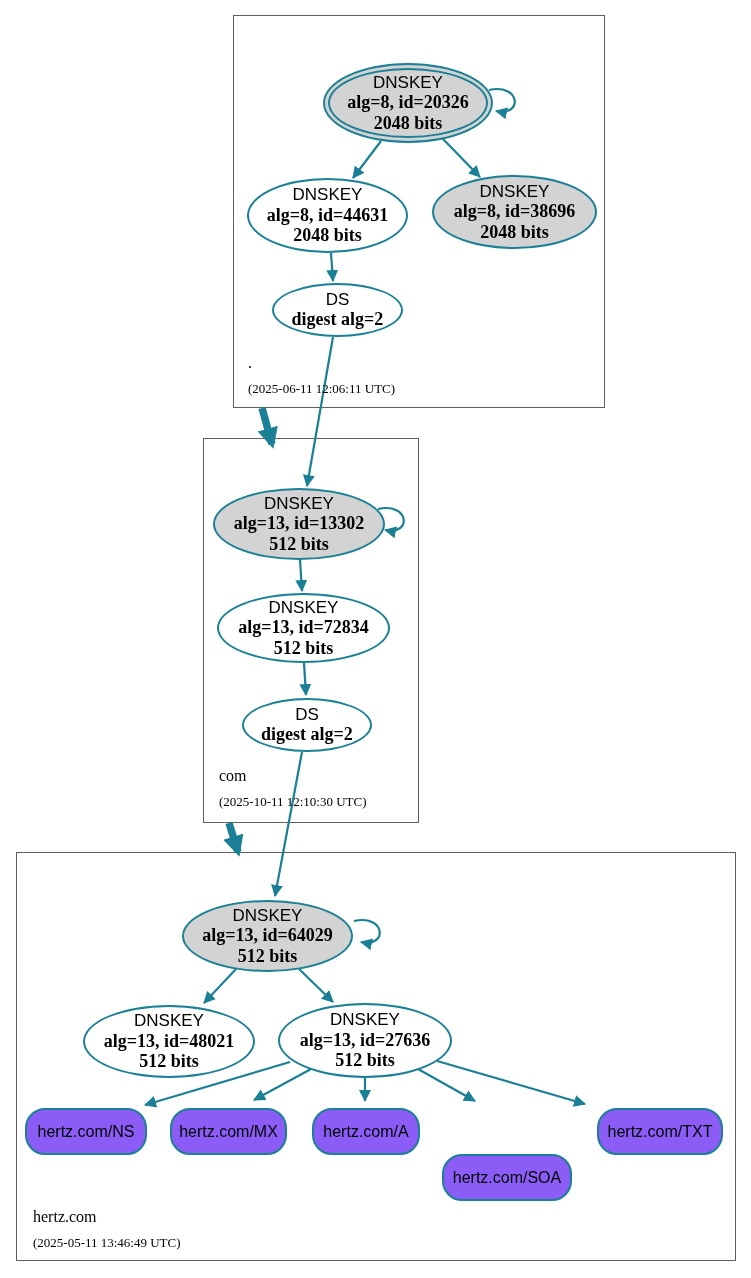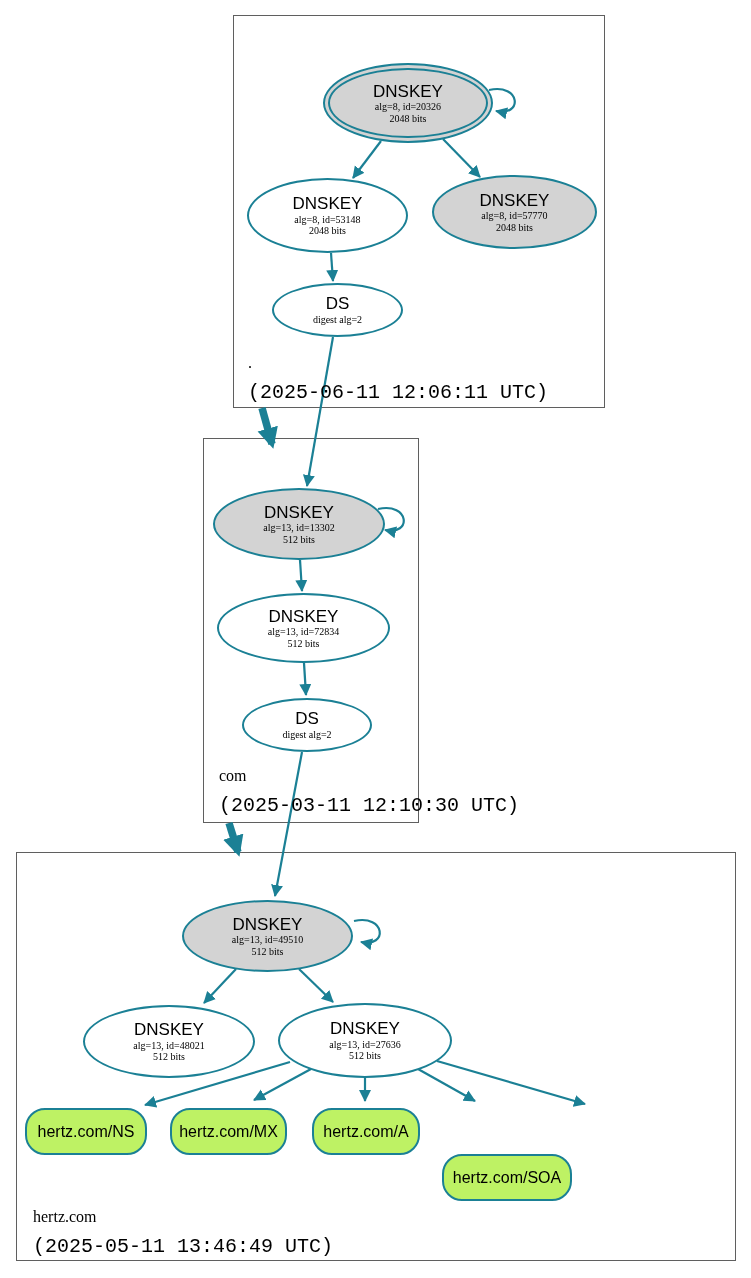--- a/index.html
+++ b/index.html
@@ -24,32 +24,32 @@
     border-radius:50%;background:#fff;display:flex;align-items:center;
     justify-content:center;text-align:center;
   }
   .node.gray{background:var(--node-fill);}
   .inner-ring{
     position:absolute;inset:2.6px;border:2px solid var(--accent);
     border-radius:50%;pointer-events:none;
   }
   .ntxt{position:relative;line-height:1.1;}
   .nt{font-size:17px;line-height:1.15;}
-  .nd{font-family:"Liberation Serif",serif;font-size:10px;line-height:1.15;}
+  .nd{font-family:"Liberation Serif",serif;font-size:18px;line-height:1.15;font-weight:bold;}
   .rrset{
     position:absolute;box-sizing:border-box;border:2.4px solid var(--accent);
-    border-radius:20px;background:#bef264;display:flex;align-items:center;
+    border-radius:20px;background:#8b5cf6;display:flex;align-items:center;
     justify-content:center;font-size:16px;
   }
   .zlabel{
     position:absolute;font-family:"Liberation Serif",serif;font-size:16px;
     white-space:nowrap;
   }
   .zts{
-    position:absolute;font-family:Liberation Mono, monospace;font-size:20px;
+    position:absolute;font-family:Liberation Serif, serif;font-size:13px;
     white-space:nowrap;
   }
 </style>
 </head>
 <body>
 
 <div class="canvas">
 
   <div class="zone" style="left:233px;top:15px;width:372px;height:393px"></div>
   <div class="zone" style="left:203px;top:438px;width:216px;height:385px"></div>
@@ -92,28 +92,28 @@
     <div class="inner-ring"></div>
     <div class="ntxt">
       <div class="nt">DNSKEY</div>
       <div class="nd">alg=8, id=20326</div>
       <div class="nd">2048 bits</div>
     </div>
   </div>
   <div class="node" style="left:247px;top:178px;width:161px;height:75px">
     <div class="ntxt">
       <div class="nt">DNSKEY</div>
-      <div class="nd">alg=8, id=53148</div>
+      <div class="nd">alg=8, id=44631</div>
       <div class="nd">2048 bits</div>
     </div>
   </div>
   <div class="node gray" style="left:432px;top:175px;width:165px;height:74px">
     <div class="ntxt">
       <div class="nt">DNSKEY</div>
-      <div class="nd">alg=8, id=57770</div>
+      <div class="nd">alg=8, id=38696</div>
       <div class="nd">2048 bits</div>
     </div>
   </div>
   <div class="node" style="left:272px;top:283px;width:131px;height:54px">
     <div class="ntxt">
       <div class="nt">DS</div>
       <div class="nd">digest alg=2</div>
     </div>
   </div>
   <div class="zlabel" style="left:248px;top:354px">.</div>
@@ -133,26 +133,26 @@
       <div class="nd">512 bits</div>
     </div>
   </div>
   <div class="node" style="left:242px;top:698px;width:130px;height:54px">
     <div class="ntxt">
       <div class="nt">DS</div>
       <div class="nd">digest alg=2</div>
     </div>
   </div>
   <div class="zlabel" style="left:219px;top:767px">com</div>
-  <div class="zts" style="left:219px;top:794px">(2025-03-11 12:10:30 UTC)</div>
+  <div class="zts" style="left:219px;top:794px">(2025-10-11 12:10:30 UTC)</div>
 
   <div class="node gray" style="left:182px;top:900px;width:171px;height:72px">
     <div class="ntxt">
       <div class="nt">DNSKEY</div>
-      <div class="nd">alg=13, id=49510</div>
+      <div class="nd">alg=13, id=64029</div>
       <div class="nd">512 bits</div>
     </div>
   </div>
   <div class="node" style="left:83px;top:1005px;width:172px;height:73px">
     <div class="ntxt">
       <div class="nt">DNSKEY</div>
       <div class="nd">alg=13, id=48021</div>
       <div class="nd">512 bits</div>
     </div>
   </div>
@@ -169,17 +169,20 @@
   </div>
   <div class="rrset" style="left:170px;top:1108px;width:117px;height:47px">
     <span>hertz.com/MX</span>
   </div>
   <div class="rrset" style="left:312px;top:1108px;width:108px;height:47px">
     <span>hertz.com/A</span>
   </div>
   <div class="rrset" style="left:442px;top:1154px;width:130px;height:47px">
     <span>hertz.com/SOA</span>
   </div>
+  <div class="rrset" style="left:597px;top:1108px;width:126px;height:47px">
+    <span>hertz.com/TXT</span>
+  </div>
 
   <div class="zlabel" style="left:33px;top:1208px">hertz.com</div>
   <div class="zts" style="left:33px;top:1235px">(2025-05-11 13:46:49 UTC)</div>
 
 </div>
 
 </body></html>

